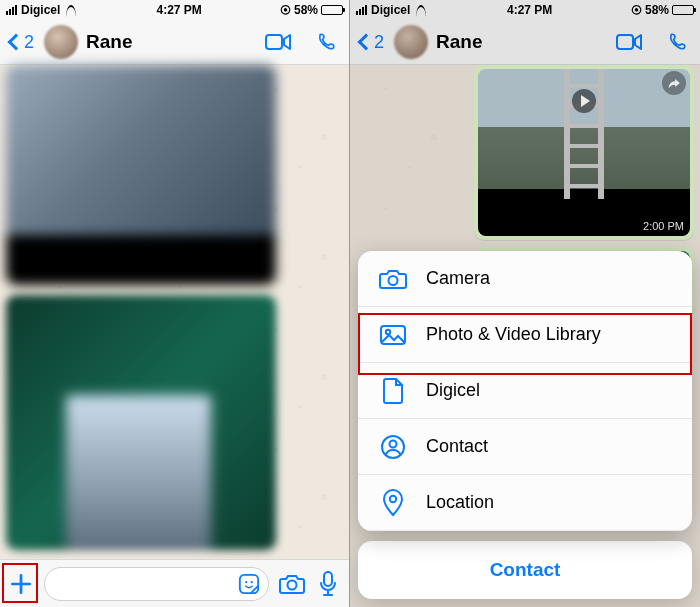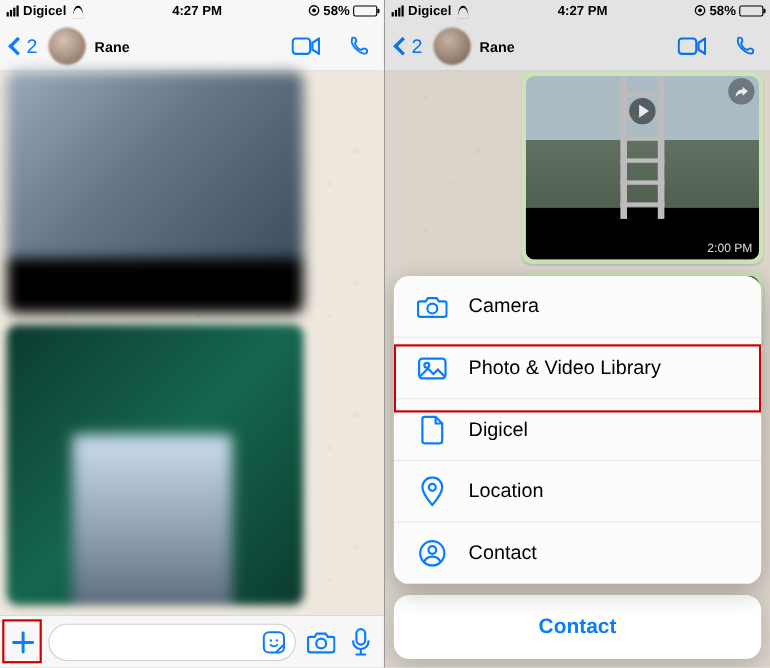--- a/index.html
+++ b/index.html
@@ -20,21 +20,21 @@
   .battery { width:22px; height:10px; border:1px solid #000; border-radius:2px; position:relative; }
   .battery::after{content:"";position:absolute;right:-3px;top:2px;width:2px;height:4px;background:#000;border-radius:0 1px 1px 0;}
   .battery .fill{height:100%;background:#000;}
   .alarm{font-size:11px;}
 
   
   .nav { height: 45px; background:#f7f7f7; border-bottom:1px solid #d8d8d8; display:flex; align-items:center; padding:0 10px; gap:8px; }
   .back { display:flex; align-items:center; color:#0a7cff; font-size:18px; gap:2px; }
   .chev-left { width:12px; height:12px; border-left:3px solid #0a7cff; border-bottom:3px solid #0a7cff; transform:rotate(45deg); }
   .avatar { width:34px; height:34px; border-radius:50%; background: radial-gradient(circle at 40% 35%, #d7c1b0 0%, #a28b7a 60%, #7c6656 100%); filter: blur(1px); margin-left:2px; }
-  .contact-name { font-weight:600; font-size:13px; flex:1; }
+  .contact-name { font-weight:600; font-size:19px; flex:1; }
   .nav-icons { display:flex; gap:22px; }
   .icon { color:#0a7cff; }
   .video-icon, .phone-icon { width:26px; height:20px; }
 
   
   .chat { position:absolute; top:65px; bottom:48px; left:0; right:0;
     background-color:#efe8de;
     background-image: radial-gradient(circle at 30% 20%, rgba(0,0,0,0.03) 2px, transparent 2px),
                       radial-gradient(circle at 70% 60%, rgba(0,0,0,0.03) 3px, transparent 3px),
                       radial-gradient(circle at 50% 85%, rgba(0,0,0,0.03) 2px, transparent 2px);
@@ -289,37 +289,37 @@
         <span class="ricon">
           <svg width="24" height="28" viewBox="0 0 24 28">
               <path d="M5 2 H15 L21 8 V24 A2 2 0 0 1 19 26 H5 A2 2 0 0 1 3 24 V4 A2 2 0 0 1 5 2 Z" fill="none" stroke="#0a7cff" stroke-width="2"></path>
               <path d="M15 2 V8 H21" fill="none" stroke="#0a7cff" stroke-width="2"></path>
             </svg>
         </span>
         <span>Digicel</span>
       </div>
       <div class="sheet-row">
         <span class="ricon">
-          <svg width="24" height="28" viewBox="0 0 24 28">
-              <path d="M12 26 C12 26 3 16 3 10 A9 9 0 0 1 21 10 C21 16 12 26 12 26 Z" fill="none" stroke="#0a7cff" stroke-width="2"></path>
-              <circle cx="12" cy="10" r="3.2" fill="none" stroke="#0a7cff" stroke-width="2"></circle>
-            </svg>
-        </span>
-        <span>Location</span>
-      </div>
-      <div class="sheet-row">
-        <span class="ricon">
           <svg width="26" height="26" viewBox="0 0 26 26">
               <circle cx="13" cy="13" r="11" fill="none" stroke="#0a7cff" stroke-width="2"></circle>
               <circle cx="13" cy="10" r="3.5" fill="none" stroke="#0a7cff" stroke-width="2"></circle>
               <path d="M5.5 21 C7 17 10 16 13 16 C16 16 19 17 20.5 21" fill="none" stroke="#0a7cff" stroke-width="2"></path>
             </svg>
         </span>
         <span>Contact</span>
       </div>
+      <div class="sheet-row">
+        <span class="ricon">
+          <svg width="24" height="28" viewBox="0 0 24 28">
+              <path d="M12 26 C12 26 3 16 3 10 A9 9 0 0 1 21 10 C21 16 12 26 12 26 Z" fill="none" stroke="#0a7cff" stroke-width="2"></path>
+              <circle cx="12" cy="10" r="3.2" fill="none" stroke="#0a7cff" stroke-width="2"></circle>
+            </svg>
+        </span>
+        <span>Location</span>
+      </div>
       <div class="sheet-hl" style="top:62px;height:62px"></div>
     </div>
     <div class="cancel">
       <span>Contact</span>
     </div>
   </div>
 
 </div>
 
 </body></html>

